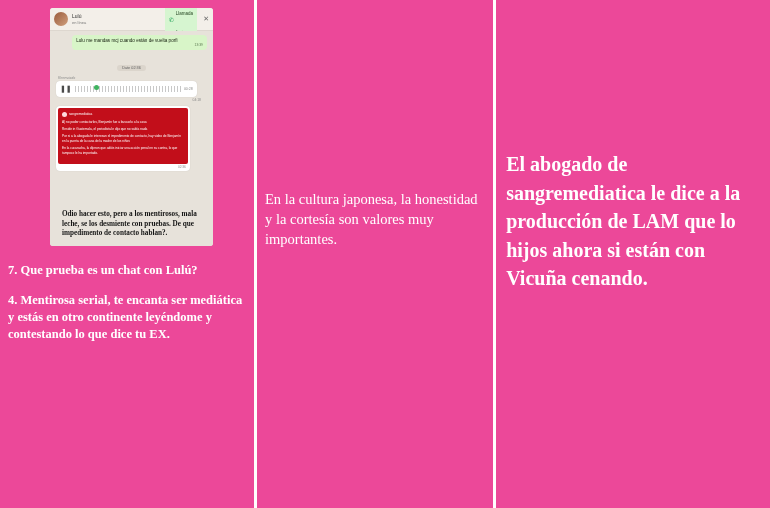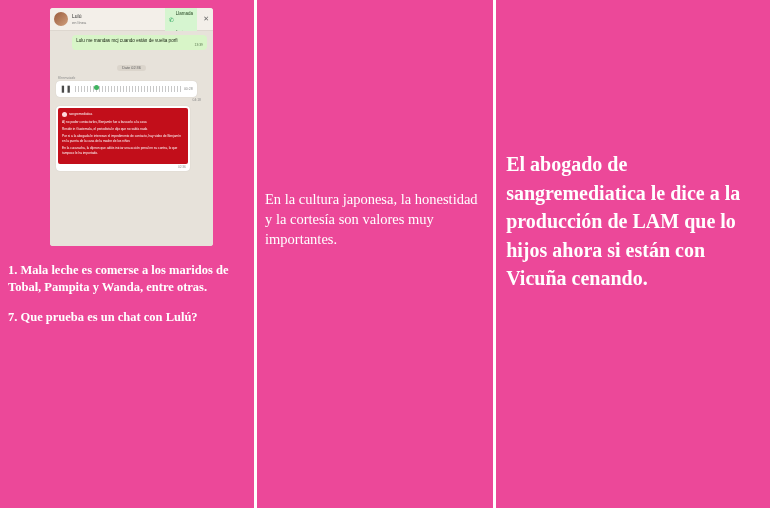--- a/index.html
+++ b/index.html
@@ -296,24 +296,25 @@
             <p>Reside in Guatemala, el periodista le dijo que no sabía nada</p>
             <p>Por si a la abogada le interesan el impedimento de contacto, hay video de Benjamín en la puerta de la casa de la madre de los niños</p>
             <p>En la cucaracha, la dijeron que adiós iniciar una acción penal en su contra, lo que tampoco le ha importado.</p>
           </div>
           <div class="cap">02:36</div>
         </div>
 
       </div>
     </div>
 
+    <div class="caption-white">Odio hacer esto, pero a los mentirosos, mala leche, se los desmiente con pruebas. De que impedimento de contacto hablan?.</div>
 
     <div class="left-text">
-      <p>1. Mala leche es comerse a  los maridos de Tobal, Pampita y Wanda, entre otras.</p>
       <p>7. Que prueba es un chat con Lulú?</p>
+      <p>4. Mentirosa serial, te encanta ser mediática y estás en otro continente leyéndome y contestando lo que dice tu EX.</p>
     </div>
   </div>
 
   <div class="divider"></div>
 
   <div class="panel panel-mid">
     <div class="mid-text">
       <p>En la cultura japonesa, la honestidad y la cortesía son valores muy importantes.</p>
     </div>
   </div>

